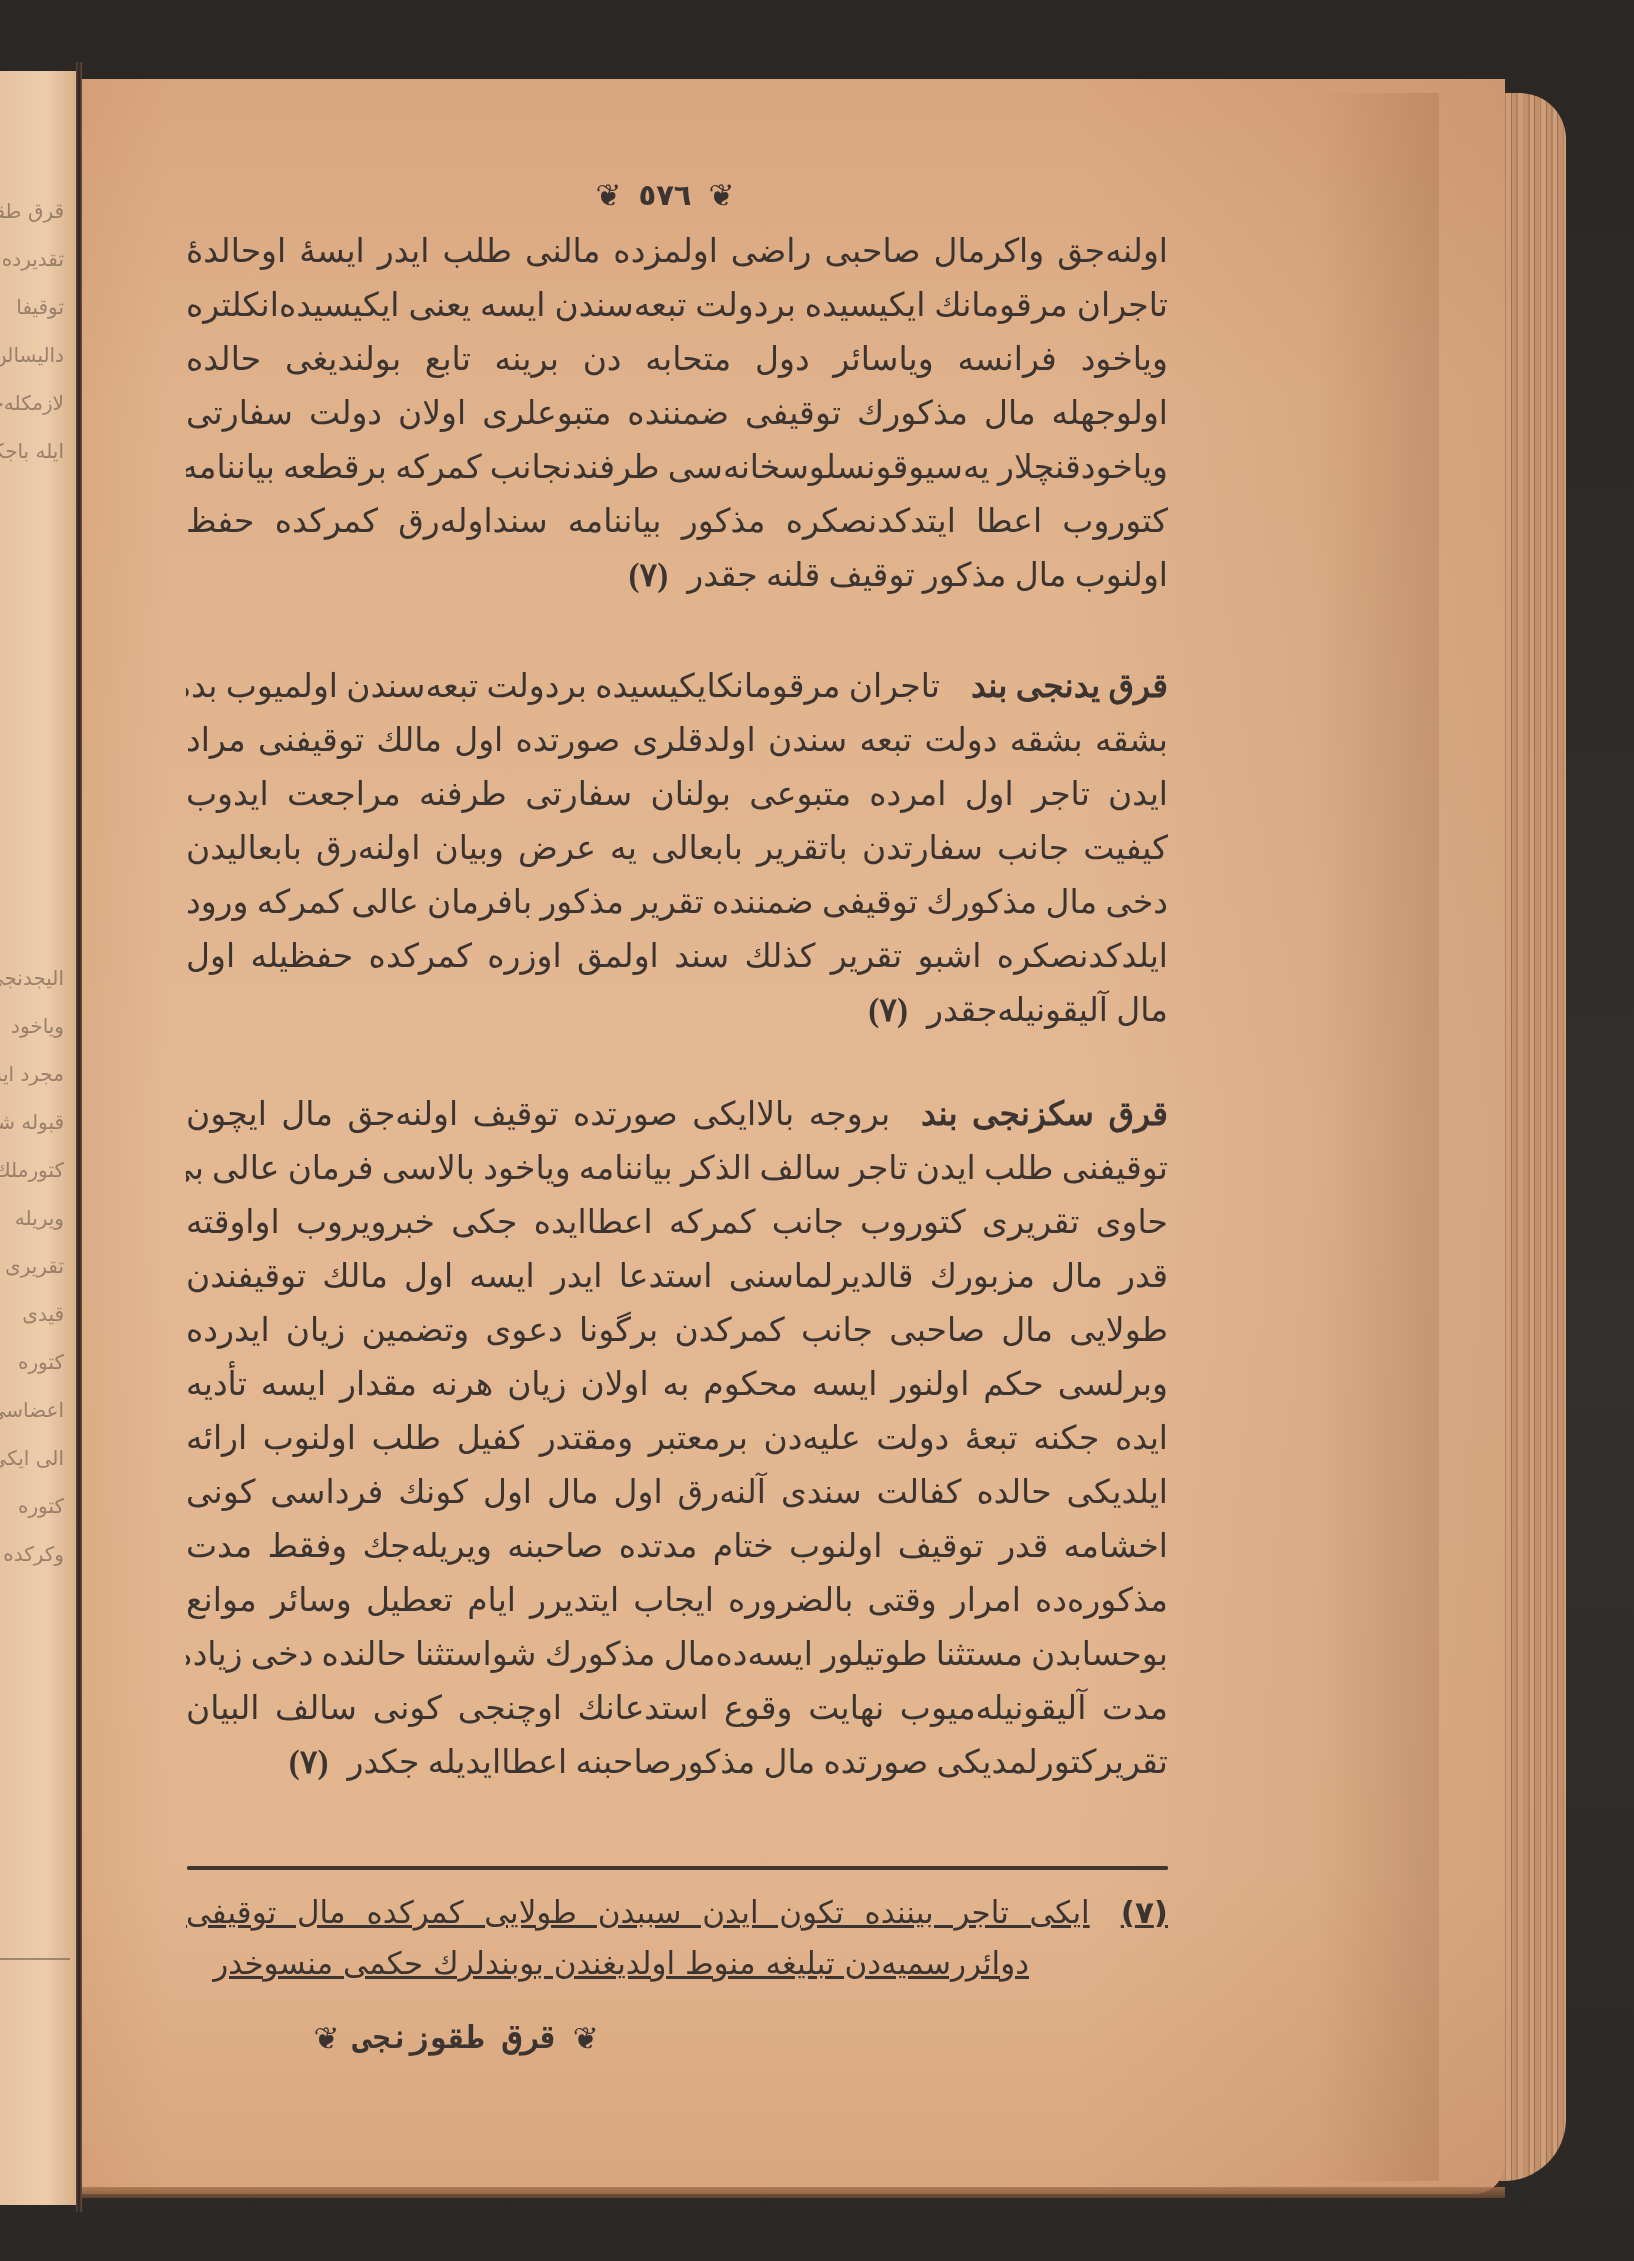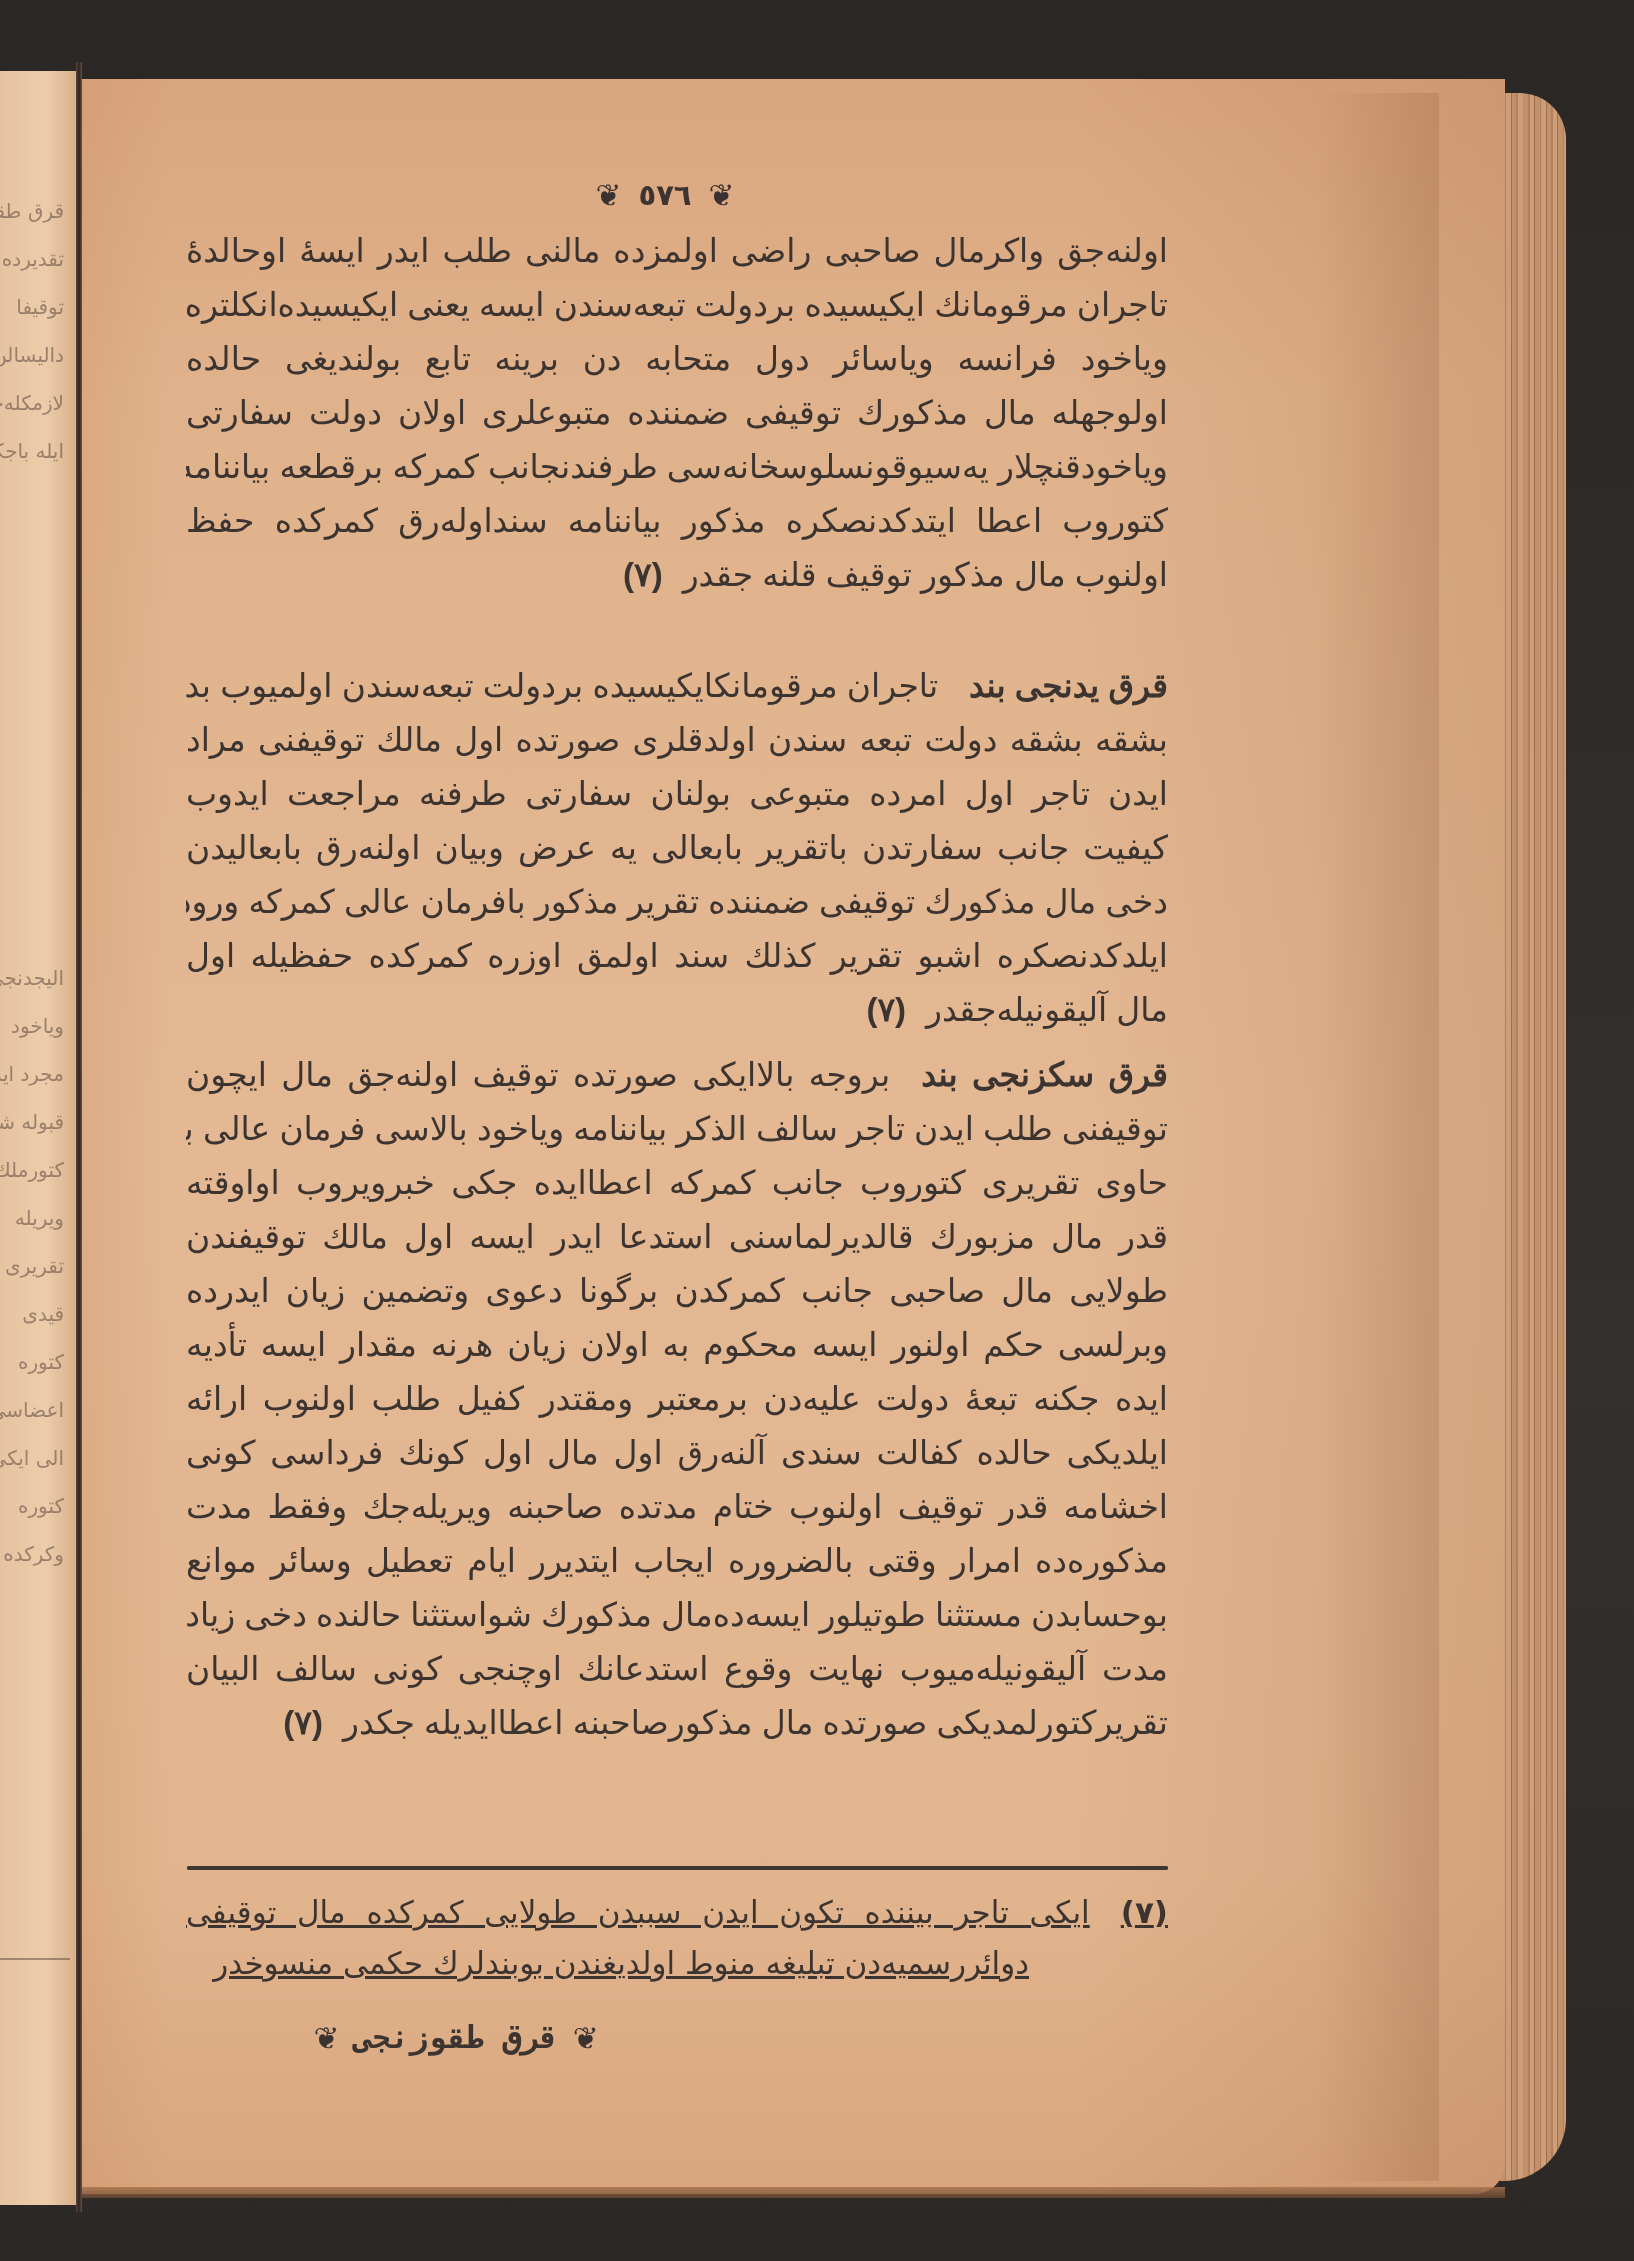--- a/index.html
+++ b/index.html
@@ -138,25 +138,25 @@
     white-space: nowrap;
     text-align: justify;
     text-align-last: justify;
     overflow: hidden;
   }
   .line.last {
     text-align-last: right;
   }
   .para-main-1 { position: absolute; top: 224px; left: 186px; width: 982px; }
   .para-main-2 { position: absolute; top: 659px; left: 186px; width: 982px; }
-  .para-main-3 { position: absolute; top: 1048px; left: 186px; width: 982px; }
+  .para-main-3 { position: absolute; top: 1087px; left: 186px; width: 982px; }
   .para {
     direction: rtl;
     color: #3c3430;
-    font-family: Liberation Sans, sans-serif;
+    font-family: Liberation Serif, serif;
   }
   .ref-mark {
     font-weight: bold;
     margin-right: 10.8px;
   }
   .section-lead {
     font-weight: bold;
     margin-left: 31px;
     margin-top: 20px;
   }

